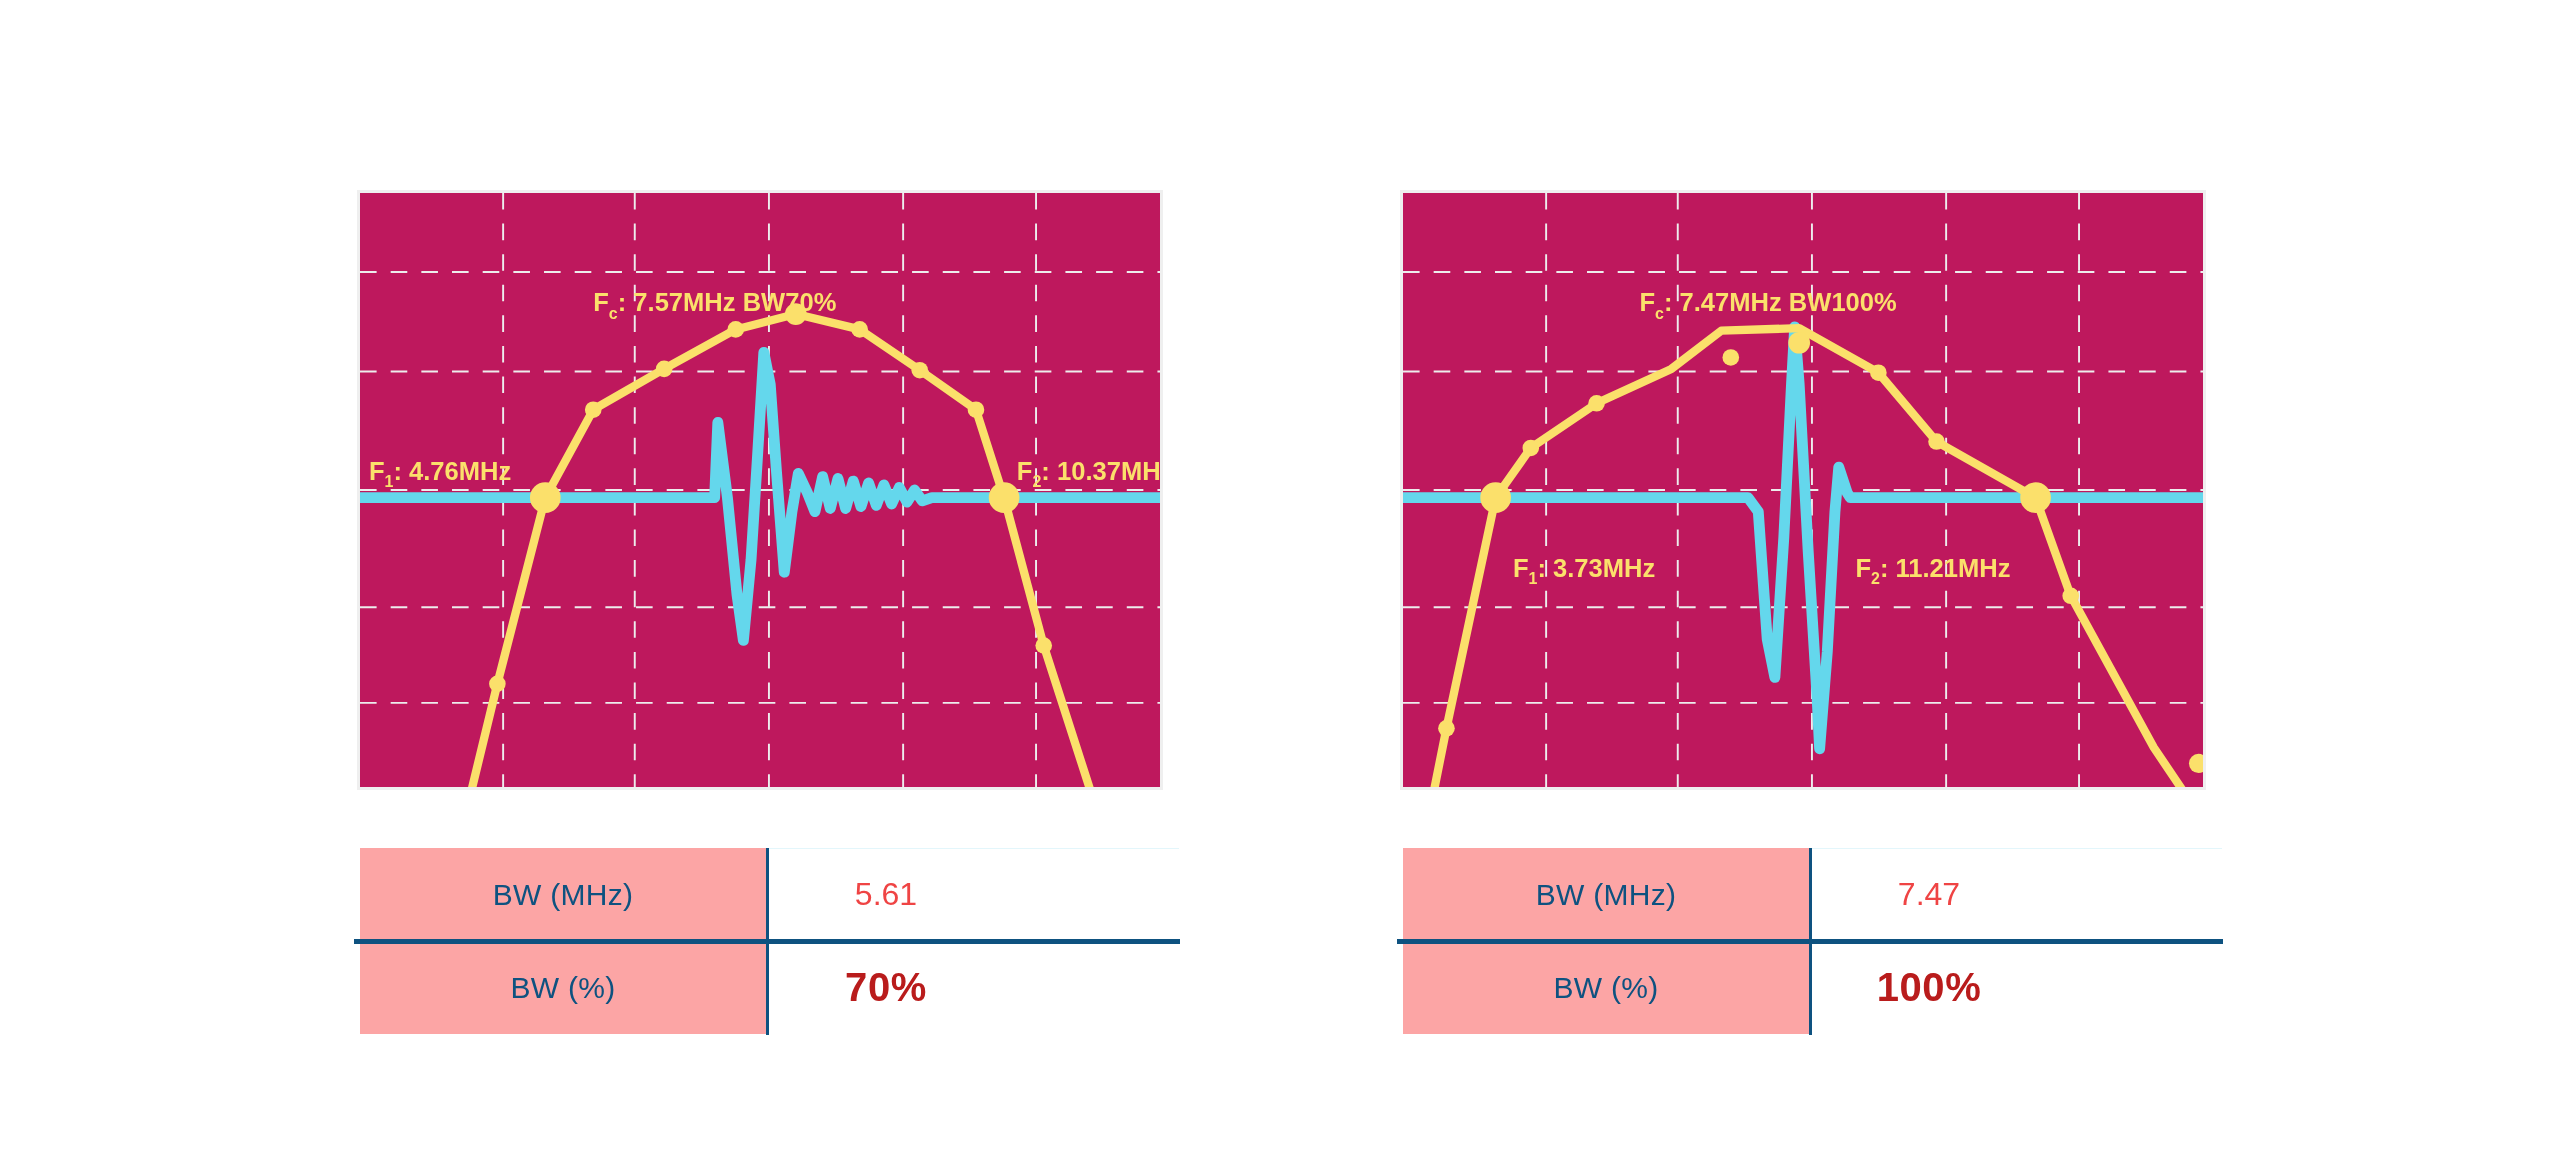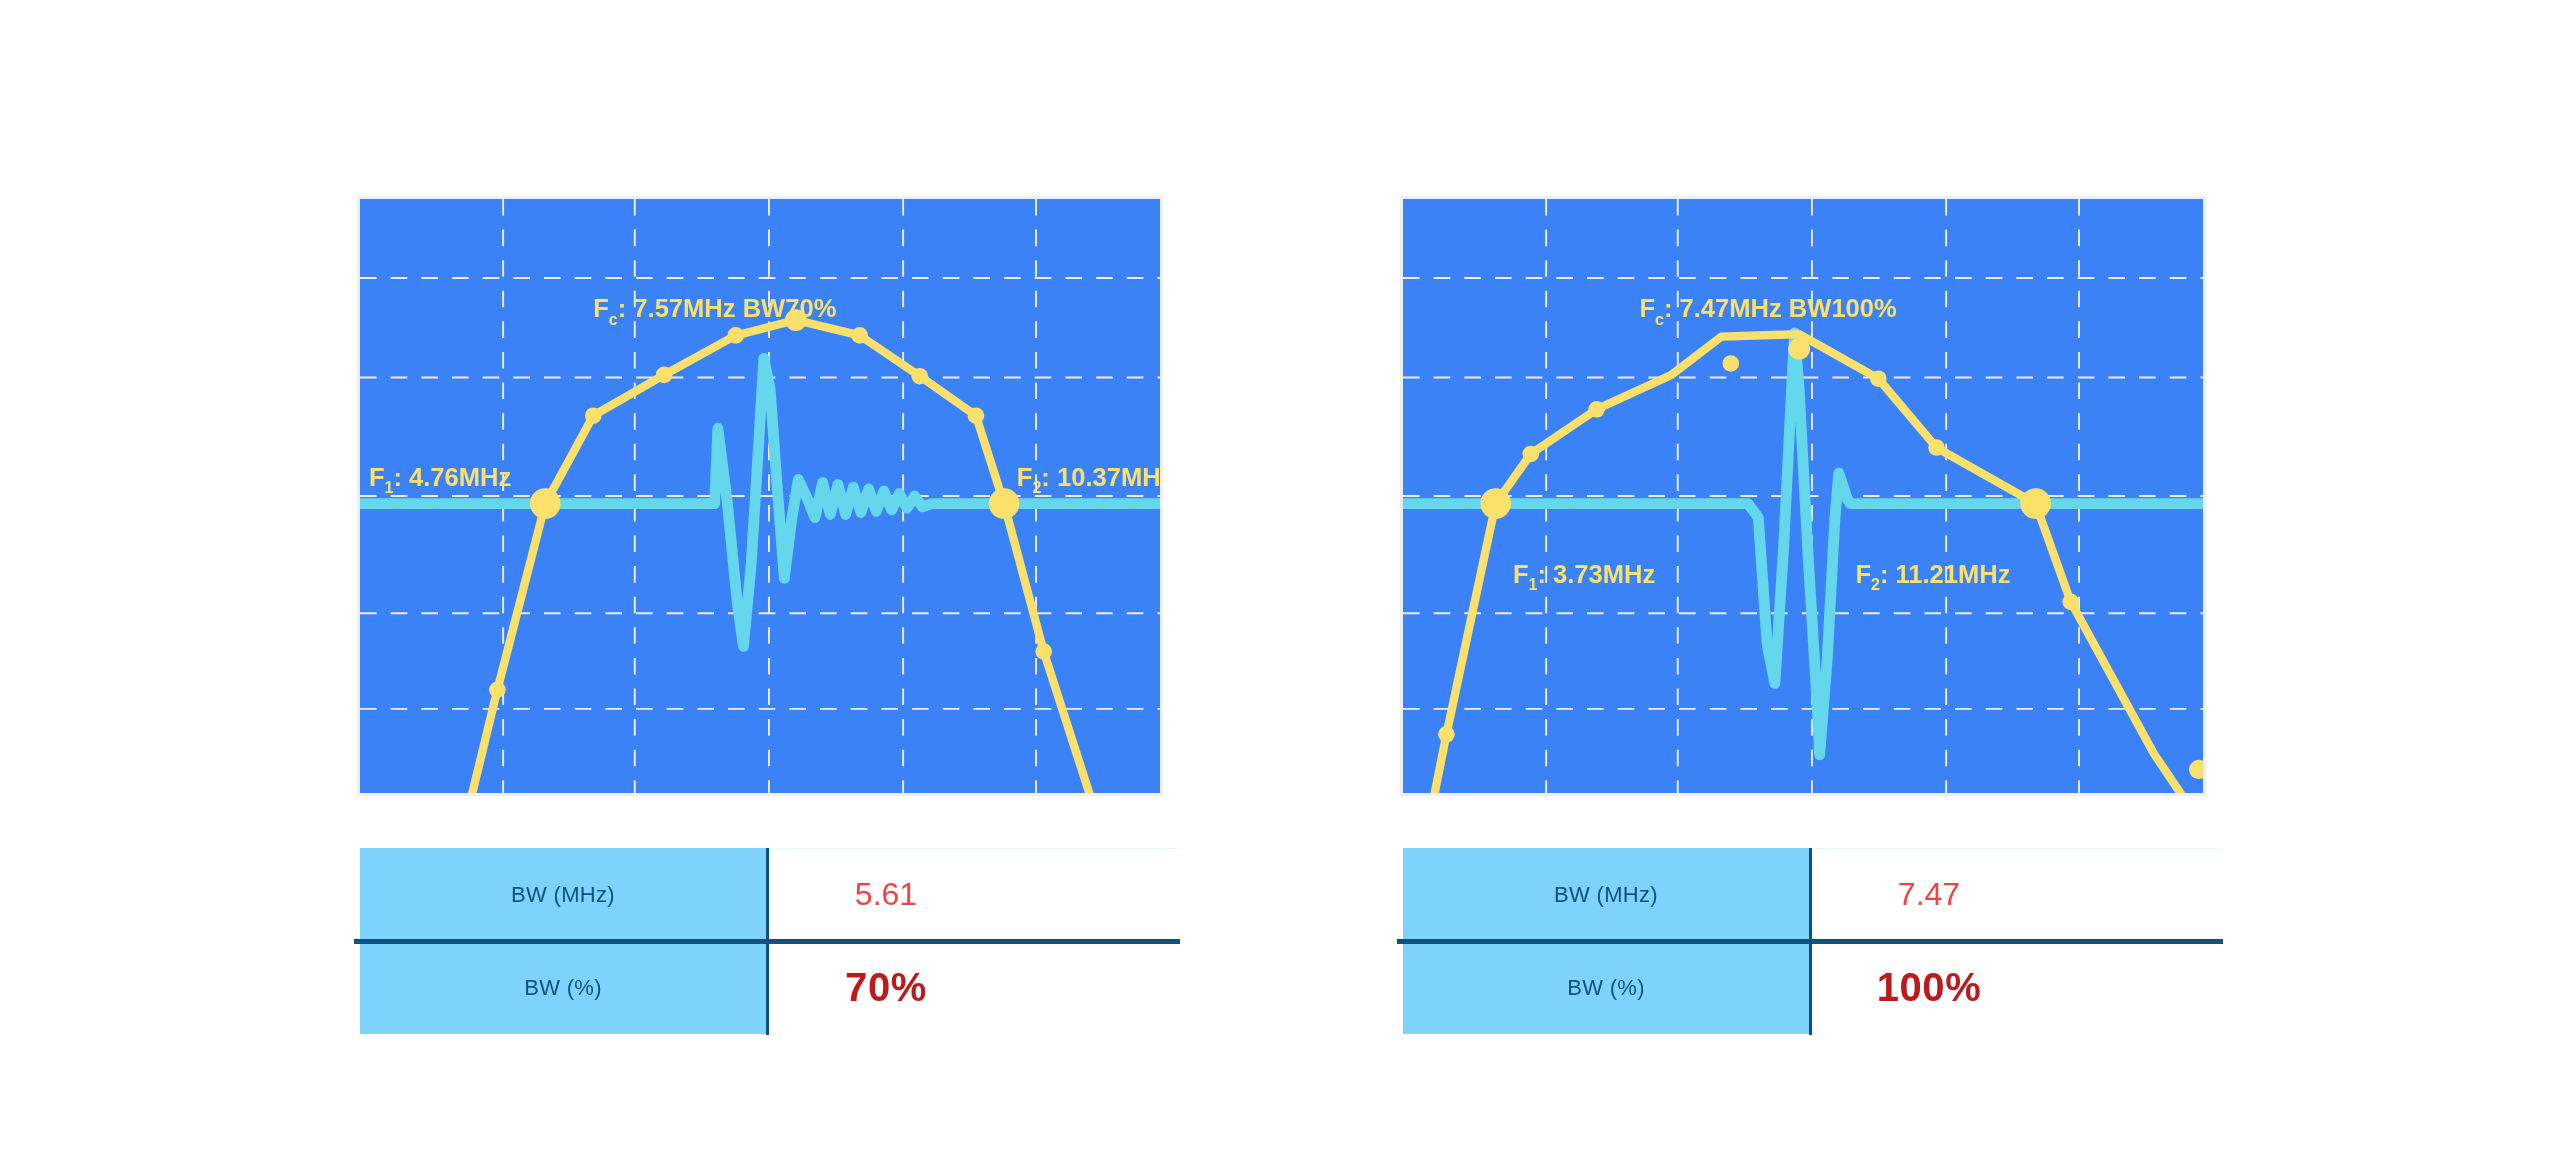--- a/index.html
+++ b/index.html
@@ -20,24 +20,24 @@
     top: 0;
     height: 1154px;
   }
   #panel-left  { left: 0px;    width: 1288px; }
   #panel-right { left: 1043px; width: 1288px; }
 
   
   .chart-frame {
     position: absolute;
     left: 357px;
-    top: 196px;
+    top: 190px;
     width: 806px;
     height: 600px;
-    background: #3b82f6;
+    background: #be185d;
     border: 3.2px solid #efefef;
     box-sizing: border-box;
   }
   .chart-inner {
     position: absolute;
     inset: 0;
     overflow: hidden;
   }
   .chart-svg {
     position: absolute;
@@ -63,23 +63,23 @@
     height: 93px;
     display: flex;
     align-items: center;
   }
   .bw-row.r1 { top: 0px; }
   .bw-row.r2 { top: 93px; }
 
   .bw-label {
     width: 406px;
     height: 93px;
-    background: #7dd3fc;
+    background: #fca5a5;
     color: #0E5280;
-    font-size: 22px;
+    font-size: 30px;
     font-weight: 400;
     letter-spacing: 0.3px;
     display: flex;
     align-items: center;
     justify-content: center;
     box-sizing: border-box;
     position: relative;
     z-index: 1;
   }
   .bw-value {

